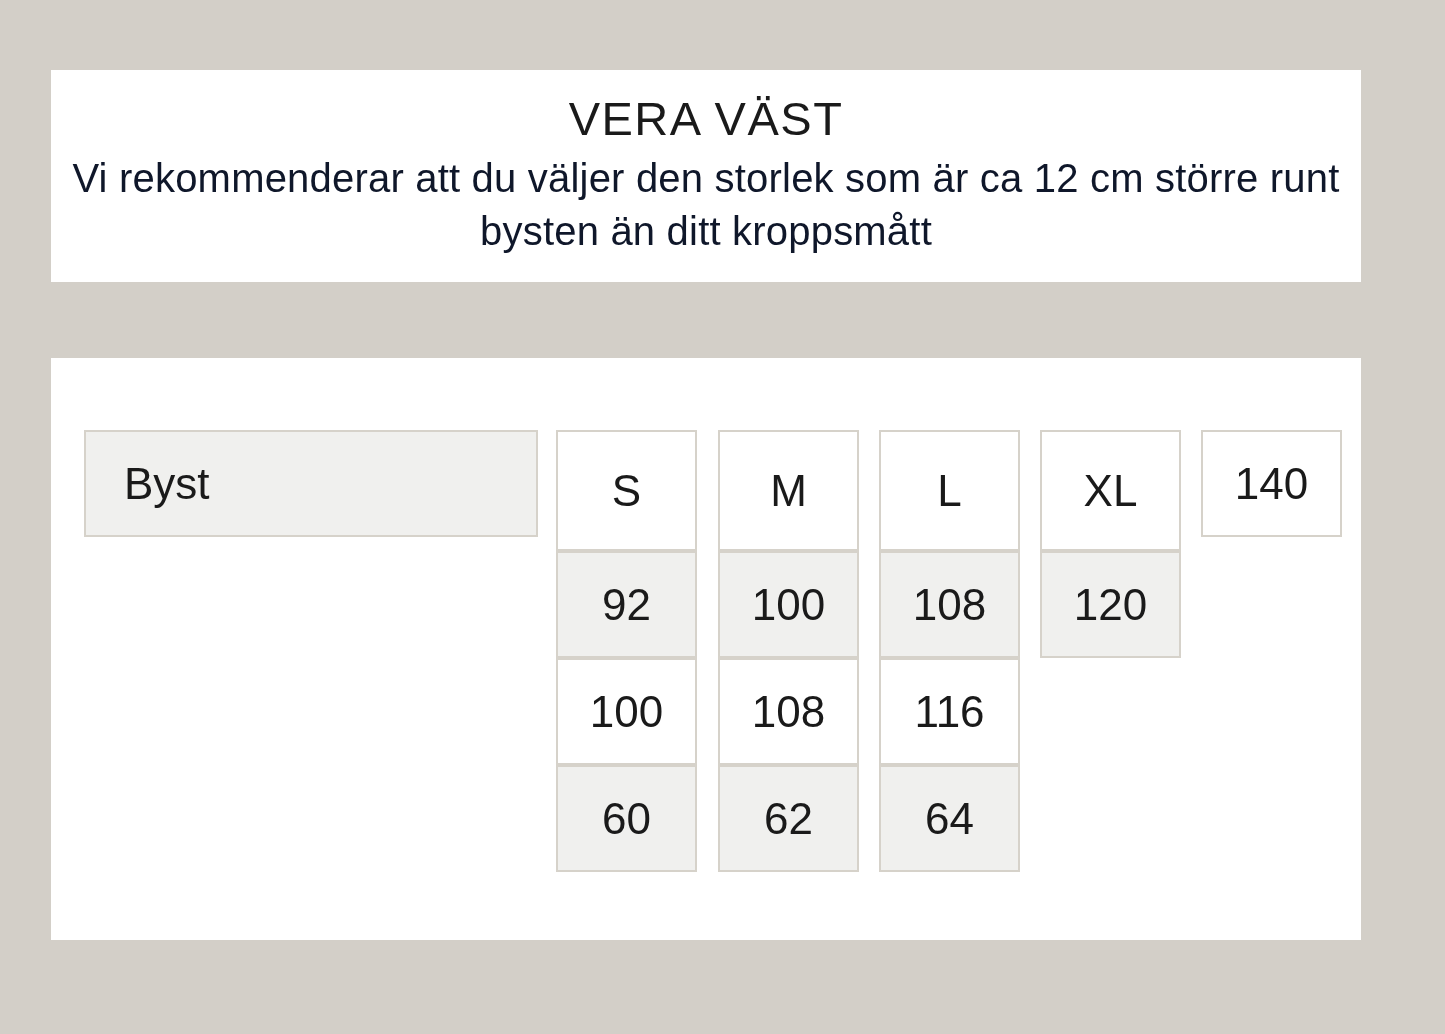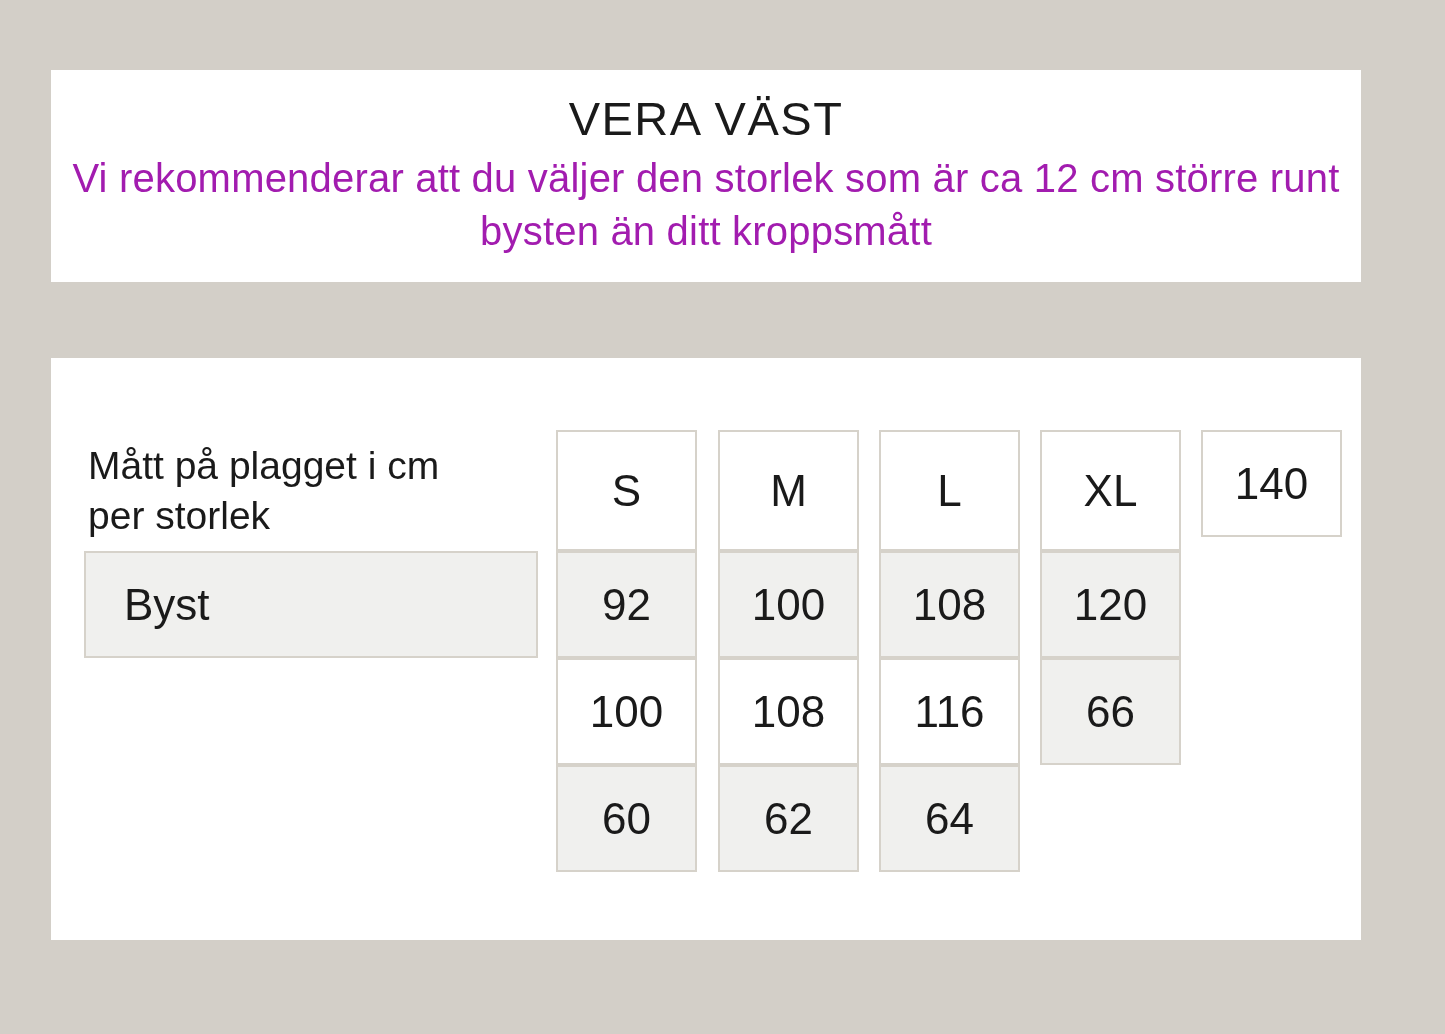--- a/index.html
+++ b/index.html
@@ -46,21 +46,21 @@
     color: #1a1a1a;
   }
   .recommendation {
     font-size: 40px;
     font-weight: 400;
     line-height: 1.32;
     text-align: center;
     margin: 0;
     padding: 0 12px;
     max-width: 1300px;
-    color: #a21caf;
+    color: #0f172a;
     letter-spacing: 0.2px;
   }
 
   
   .table-card {
     position: absolute;
     left: 51px;
     top: 358px;
     width: 1310px;
     height: 582px;
@@ -139,23 +139,20 @@
 
   <div class="header-card">
     <div class="product-title">VERA VÄST</div>
     <div class="recommendation">Vi rekommenderar att du väljer den storlek som är ca 12 cm större runt bysten än ditt kroppsmått</div>
   </div>
 
   <div class="table-card">
     <div class="size-table">
 
       <div class="col-label">
-        <div class="label-head">
-          <div class="label-head-text">Mått på plagget i cm per storlek</div>
-        </div>
         <div class="cell left shaded h-row">Byst</div>
       </div>
 
       <div class="col" style="left:472px;">
         <div class="cell center plain h-head">S</div>
         <div class="cell center shaded h-row">92</div>
         <div class="cell center plain h-row">100</div>
         <div class="cell center shaded h-row">60</div>
       </div>
 
@@ -169,21 +166,20 @@
       <div class="col" style="left:795px;">
         <div class="cell center plain h-head">L</div>
         <div class="cell center shaded h-row">108</div>
         <div class="cell center plain h-row">116</div>
         <div class="cell center shaded h-row">64</div>
       </div>
 
       <div class="col" style="left:956px;">
         <div class="cell center plain h-head">XL</div>
         <div class="cell center shaded h-row">120</div>
-        <div class="cell center shaded h-row">66</div>
       </div>
 
       <div class="col" style="left:1117px;">
         <div class="cell center plain h-row">140</div>
       </div>
 
     </div>
   </div>
 
 </div>

